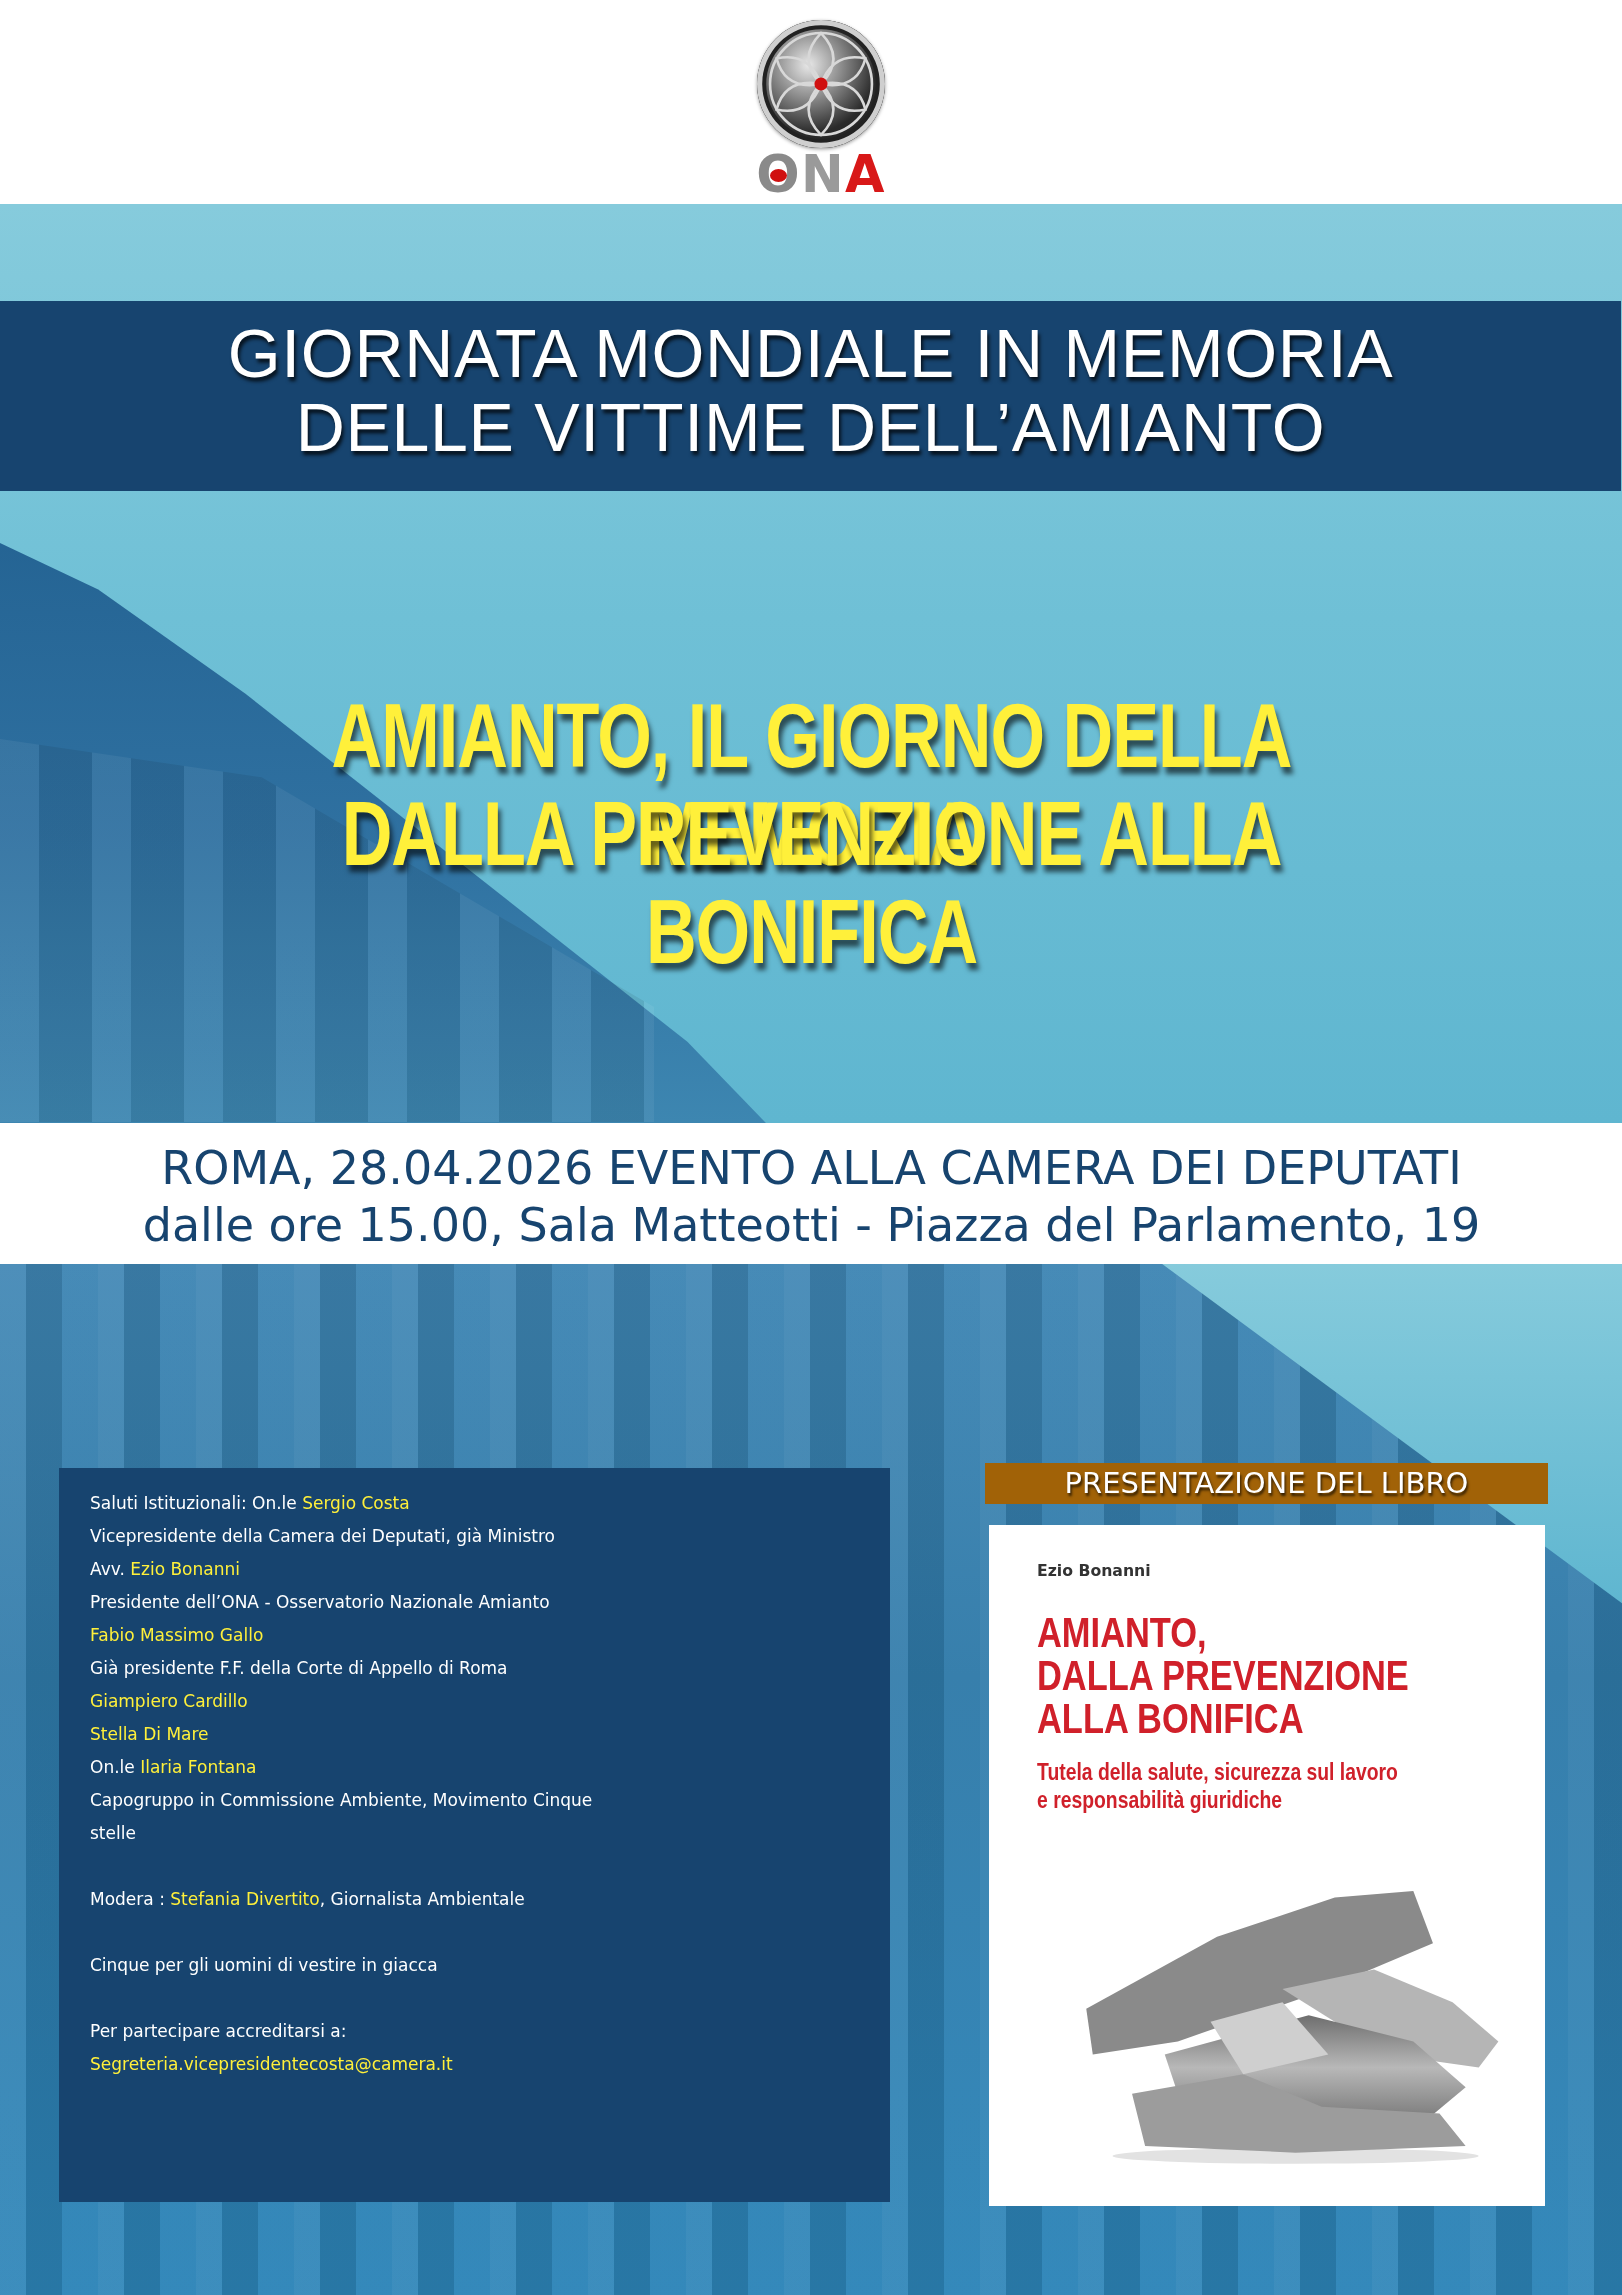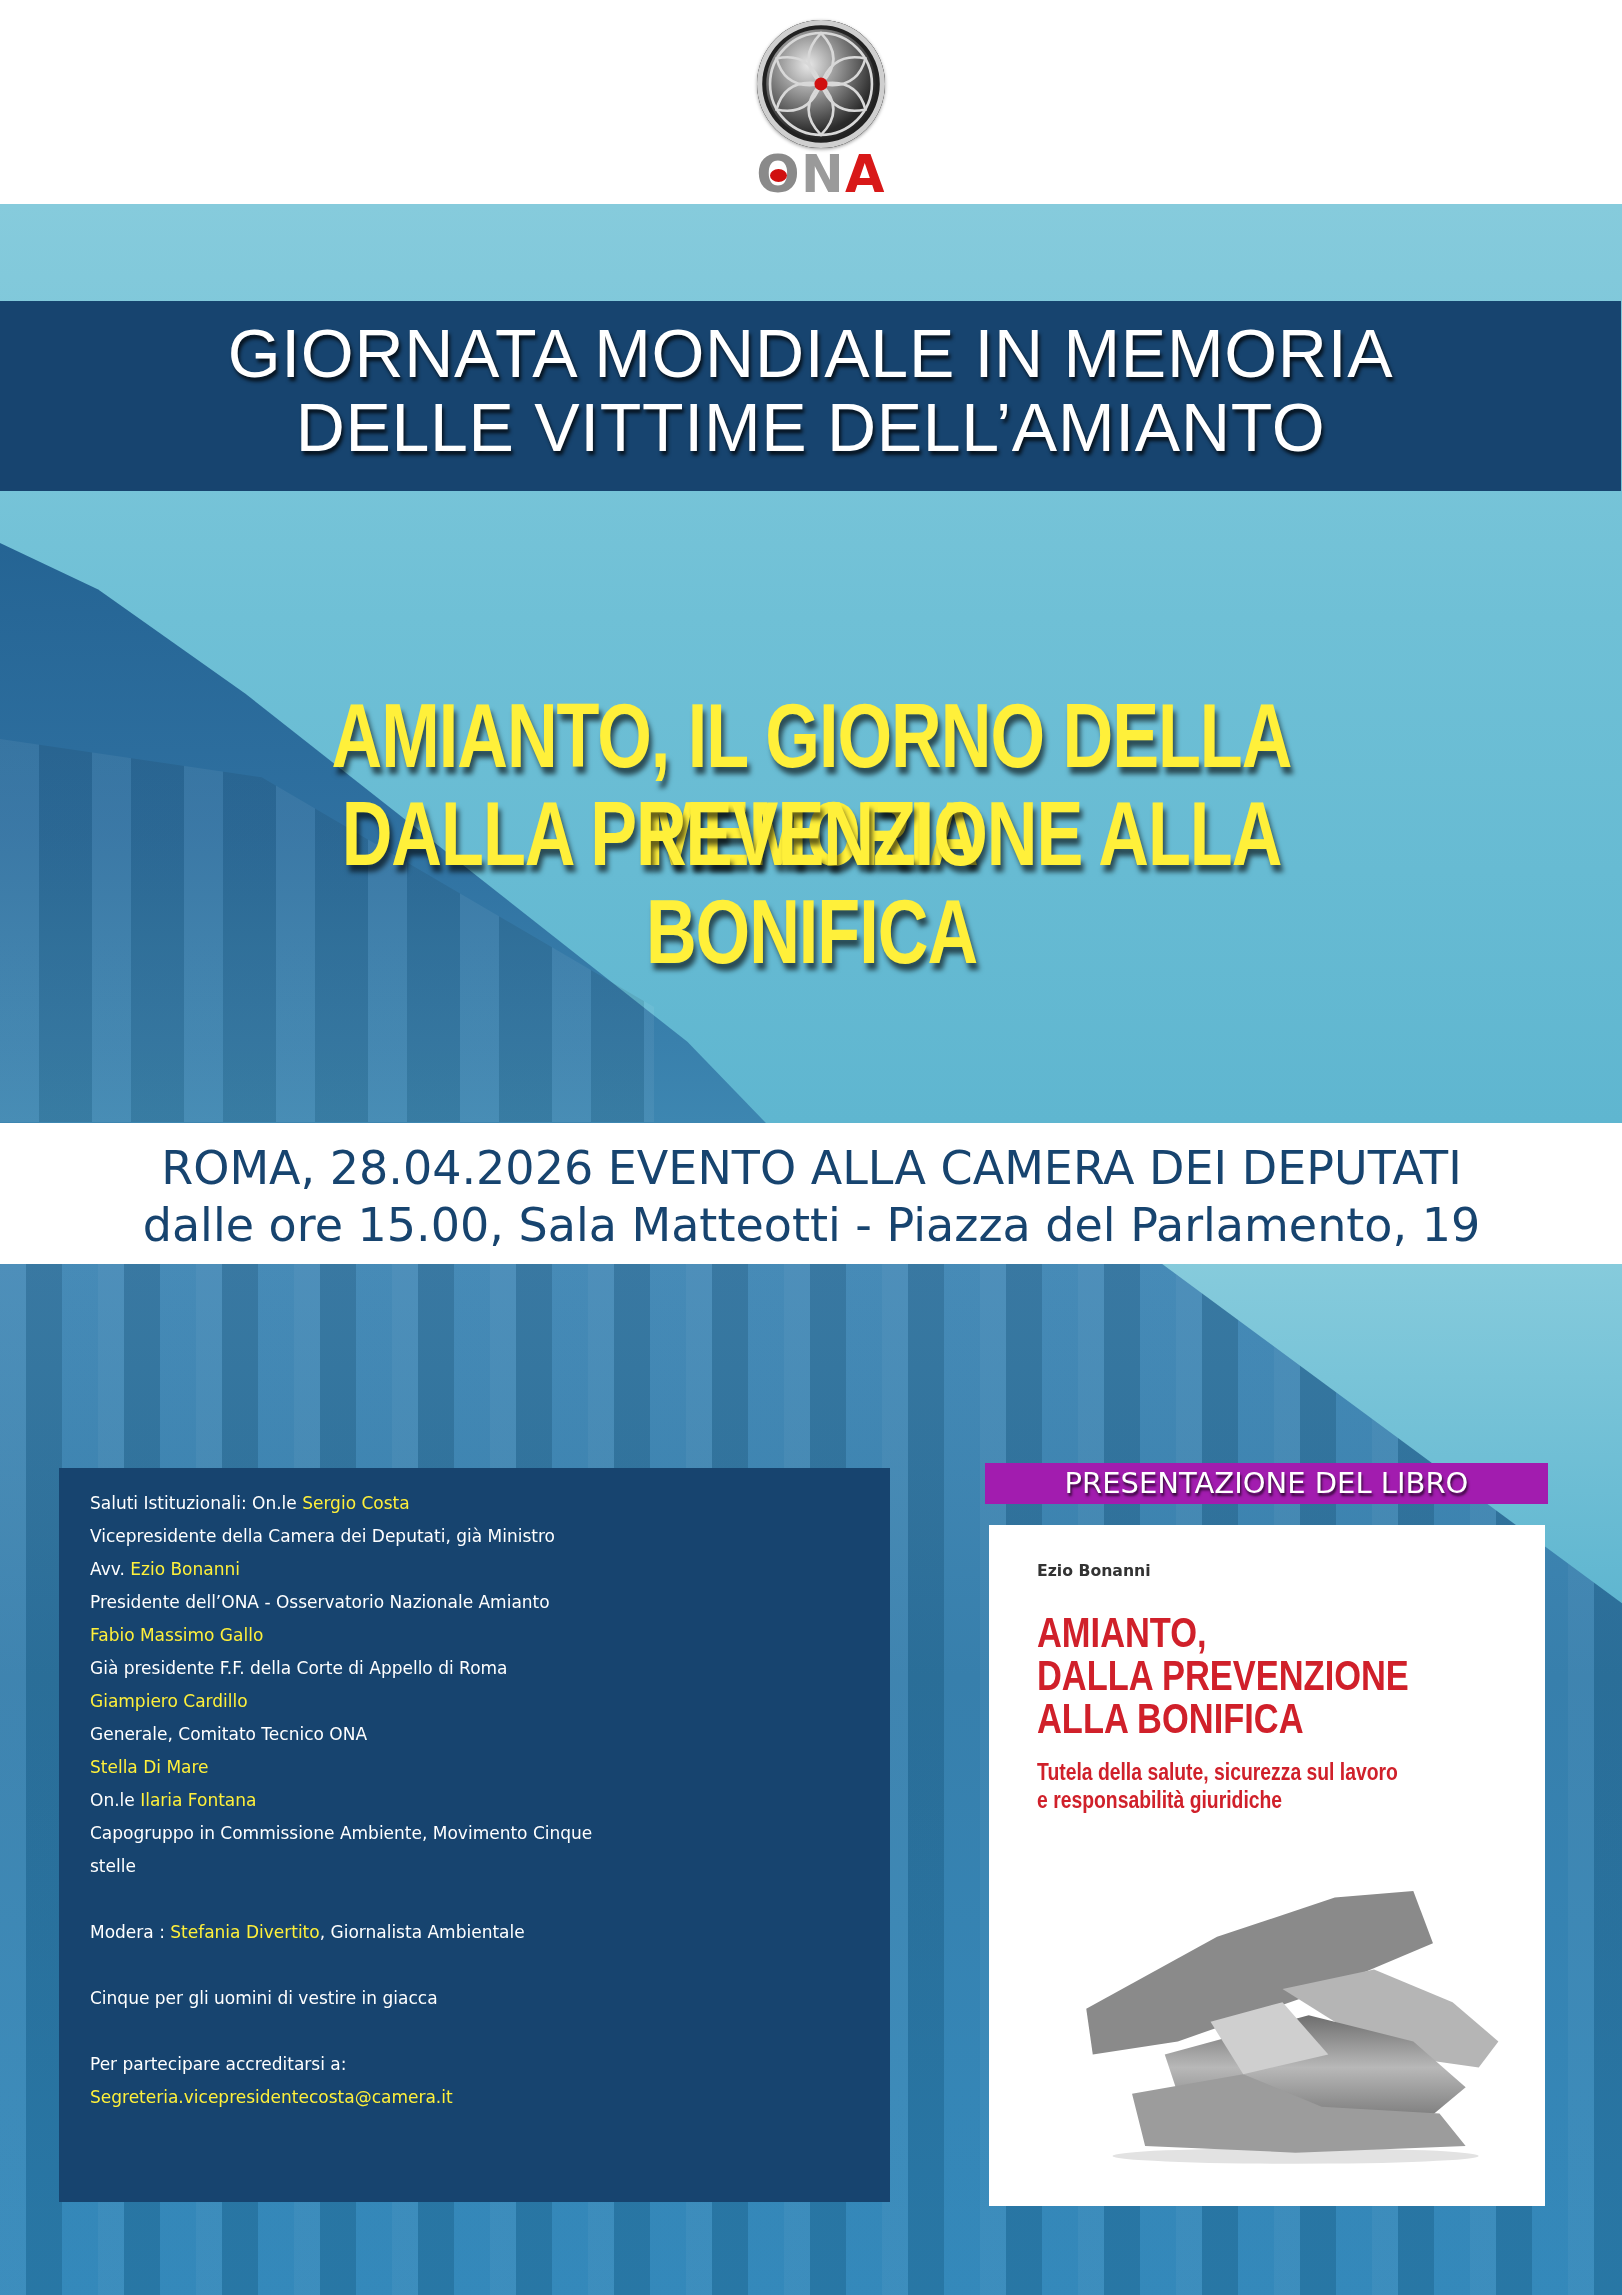--- a/index.html
+++ b/index.html
@@ -99,21 +99,21 @@
   .info-text {
     left: 90px; top: 1487px; width: 785px; color: #ffffff;
     font-family: "DejaVu Sans", sans-serif; font-size: 17px; line-height: 33px;
   }
   .info-text .ln { display: block; white-space: nowrap; }
   .info-text .gap { display: block; height: 33px; }
   .yl { color: #fff03a; }
 
   
   .book-bar {
-    left: 985px; top: 1463px; width: 563px; height: 41px; background: #a21caf;
+    left: 985px; top: 1463px; width: 563px; height: 41px; background: #a16207;
     color: #ffffff; text-align: center; font-family: "DejaVu Sans", sans-serif;
     font-size: 29px; line-height: 41px;
     text-shadow: 1.3px 2.6px 2.6px rgba(0,0,0,0.7);
   }
   .book-cover {
     left: 989px; top: 1525px; width: 556px; height: 681px; background: #ffffff;
   }
   .book-author {
     left: 1037px; top: 1561px; color: #333333; font-family: "DejaVu Sans", sans-serif;
     font-weight: bold; font-size: 15.7px;
@@ -175,21 +175,20 @@
   <span class="ln"><span>Saluti Istituzionali: On.le </span><span class="yl">Sergio Costa</span></span>
   <span class="ln">Vicepresidente della Camera dei Deputati, già Ministro</span>
 
   <span class="ln"><span>Avv. </span><span class="yl">Ezio Bonanni</span></span>
   <span class="ln">Presidente dell’ONA - Osservatorio Nazionale Amianto</span>
 
   <span class="ln yl">Fabio Massimo Gallo</span>
   <span class="ln">Già presidente F.F. della Corte di Appello di Roma</span>
 
   <span class="ln yl">Giampiero Cardillo</span>
-  <span class="ln">Generale, Comitato Tecnico ONA</span>
 
   <span class="ln yl">Stella Di Mare</span>
 
   <span class="ln"><span>On.le </span><span class="yl">Ilaria Fontana</span></span>
   <span class="ln">Capogruppo in Commissione Ambiente, Movimento Cinque</span>
   <span class="ln">stelle</span>
 
   <span class="gap"></span>
   <span class="ln"><span>Modera : </span><span class="yl">Stefania Divertito</span><span>, Giornalista Ambientale</span></span>
 

